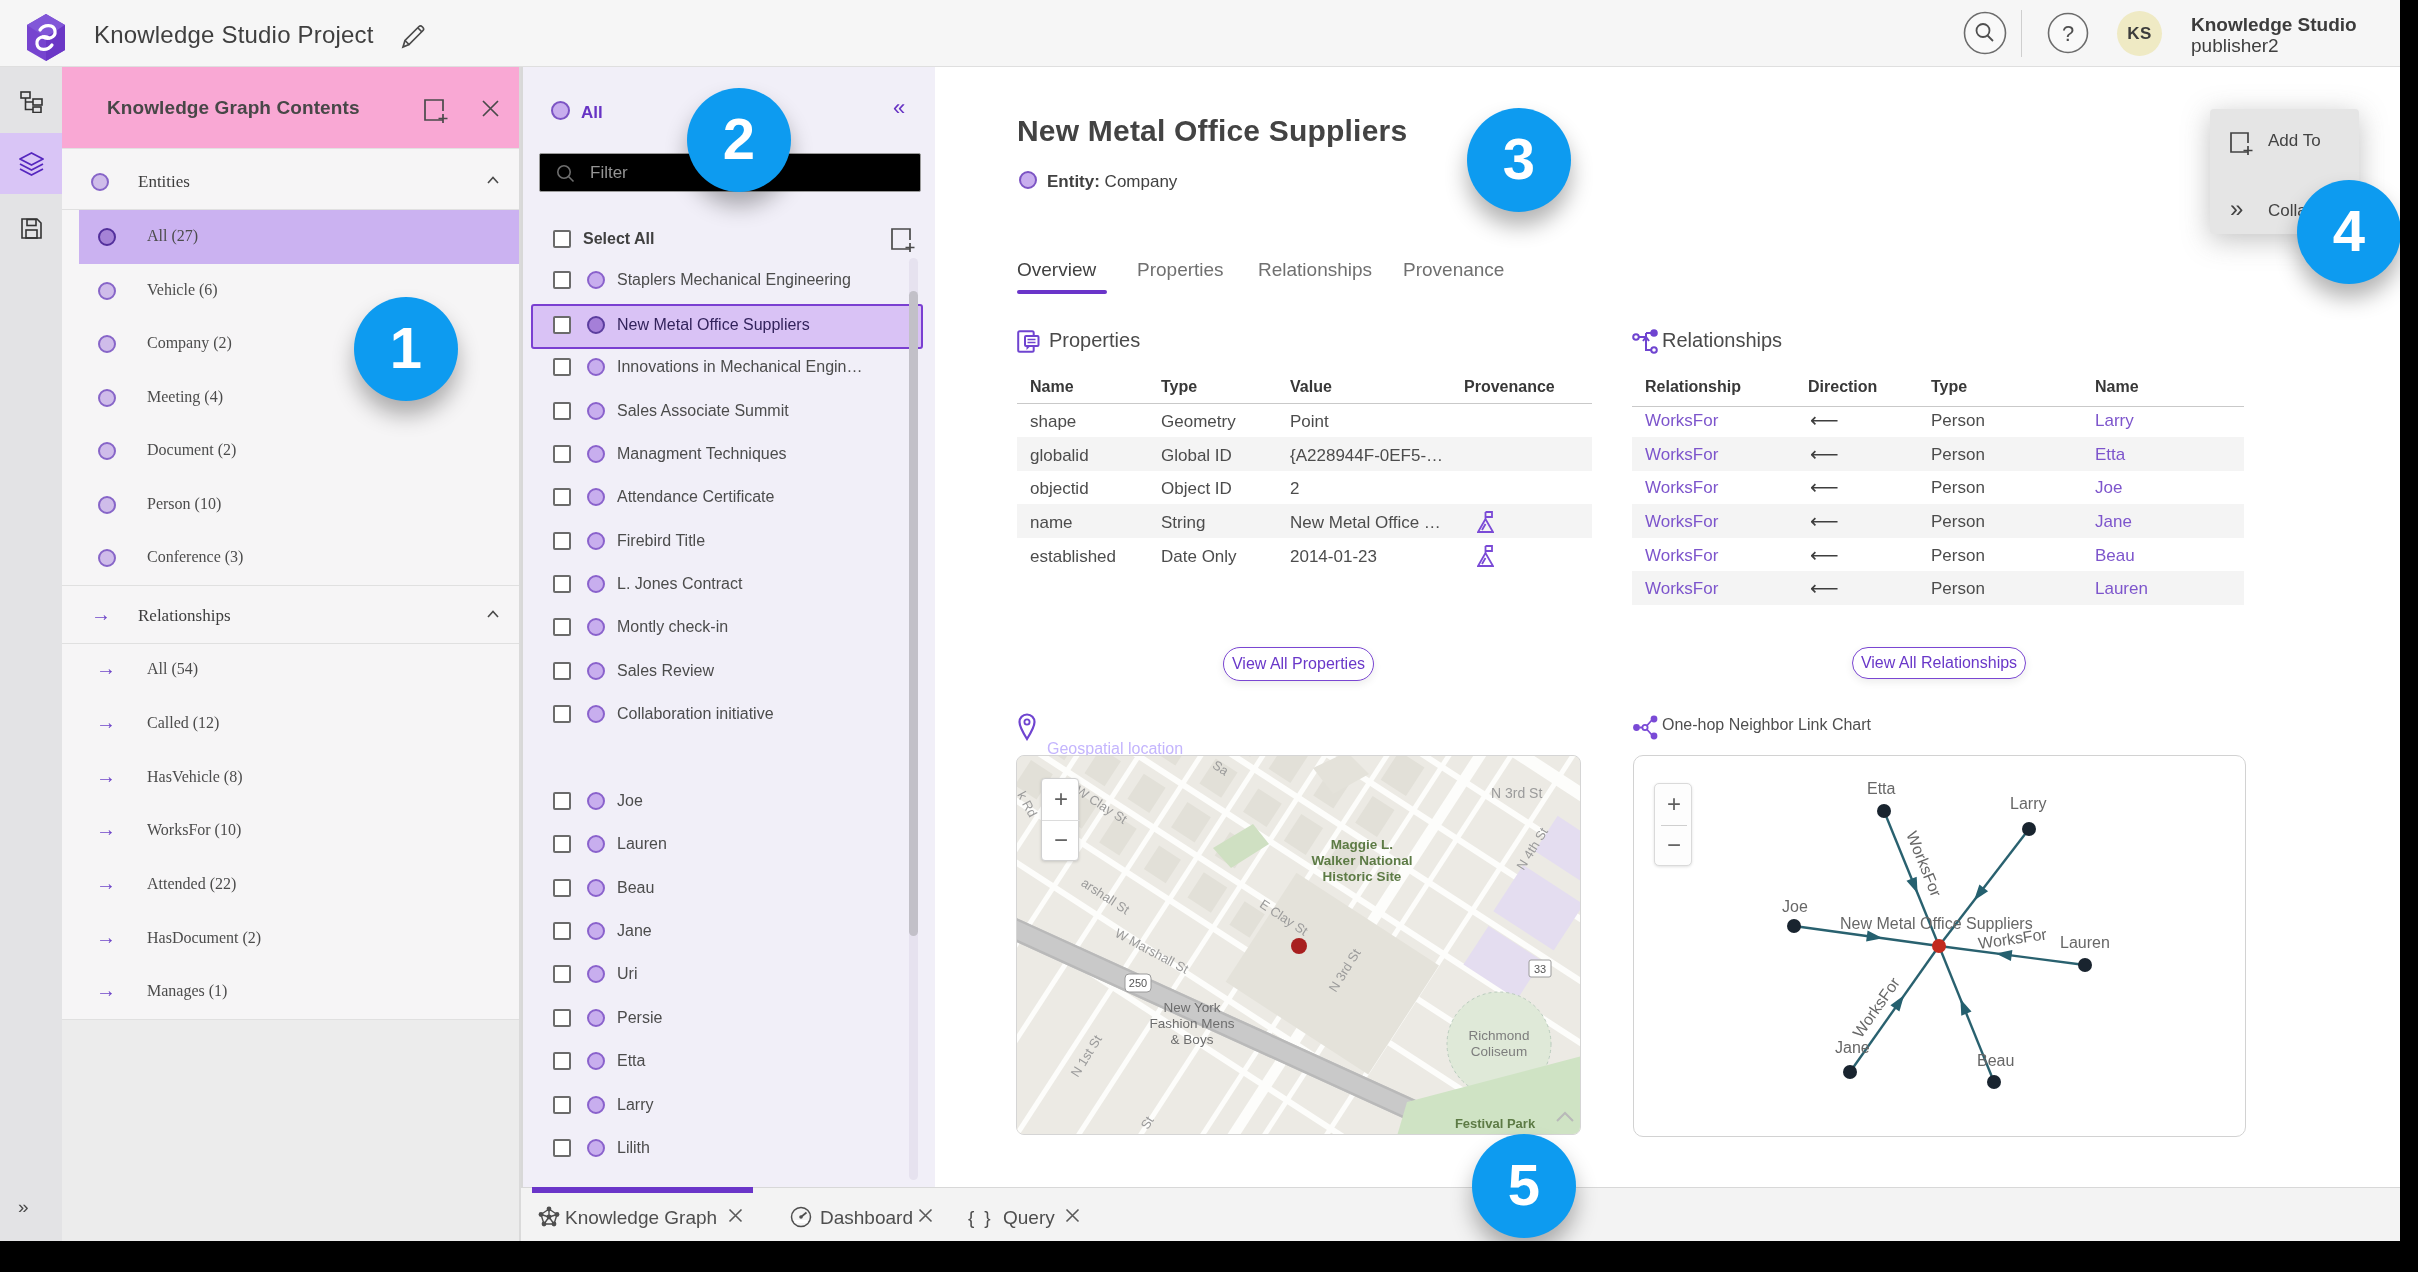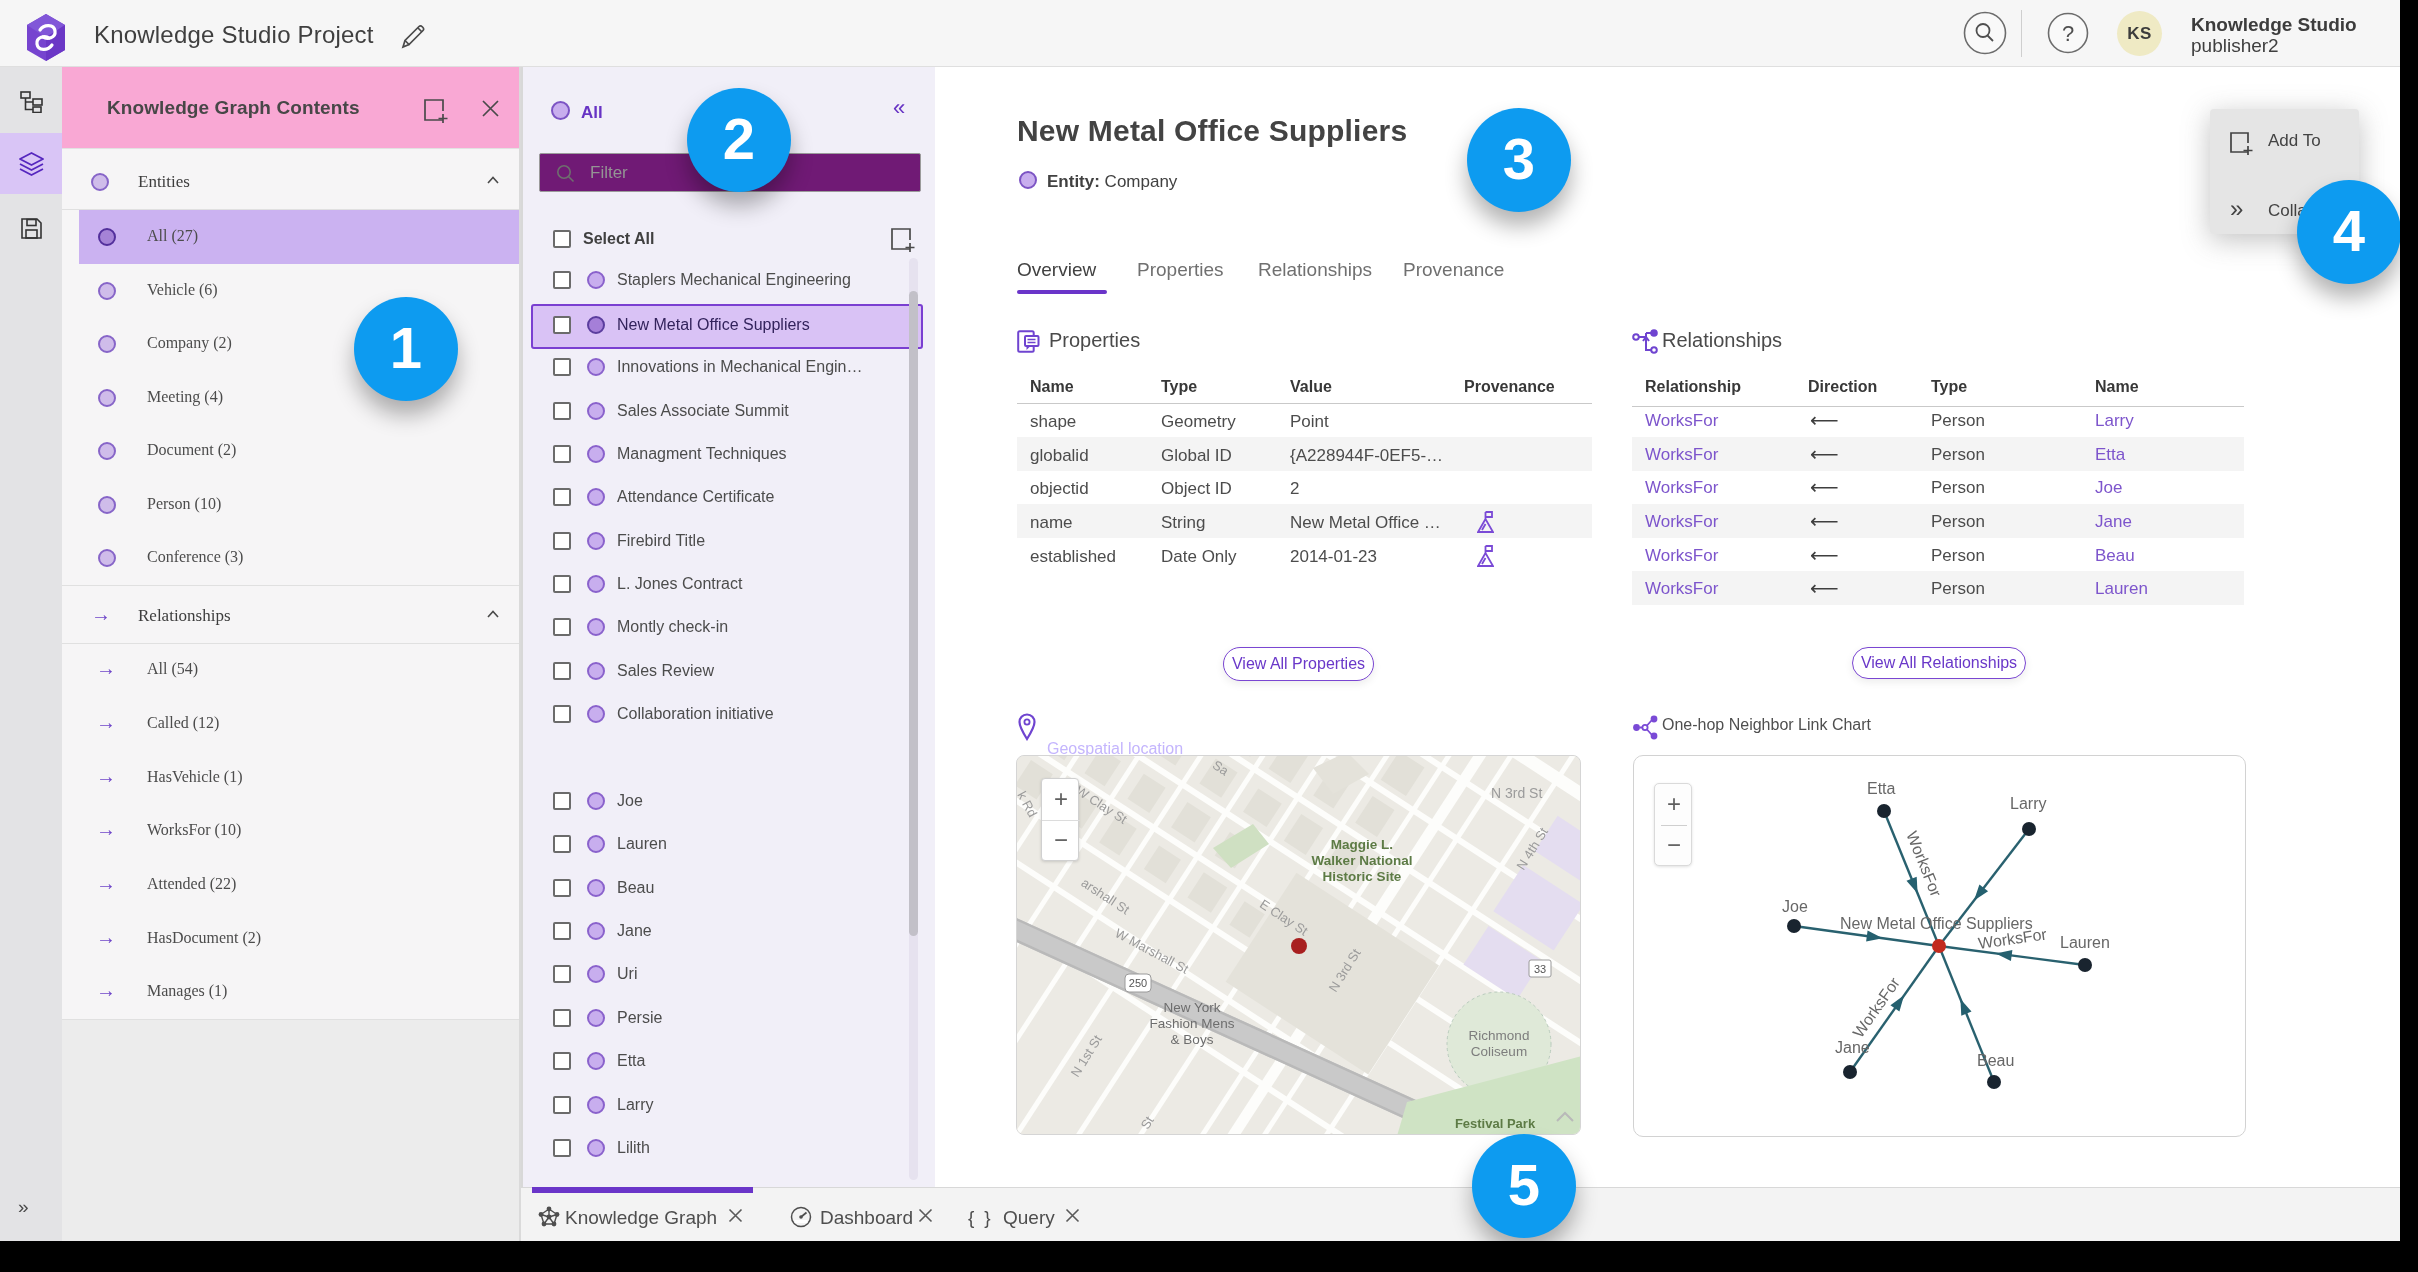--- a/index.html
+++ b/index.html
@@ -26,21 +26,21 @@
   .p1row.hdr .arr { left:29px; }
   .chev { position:absolute; right:20px; top:21px; width:12px; height:8px; }
   .p1sel { background:linear-gradient(to right, rgba(0,0,0,0) 17px, #cbb2f1 17px); }
   .p1sel .circ { background:#a583d6; border-color:#53309c; }
   .p1divider { position:absolute; left:0; width:457px; border-top:1px solid #e0e0e0; }
   #p1bottom { position:absolute; left:0; top:952px; width:457px; height:222px; background:#ececec; border-top:1px solid #e0e0e0; }
   
   #panel2 { position:absolute; top:67px; left:521px; width:414px; height:1121px; background:#f1eff8; border-left:2px solid #d8d8d8; }
   #p2allrow { position:absolute; top:28px; left:28px; font-size:17px; font-weight:bold; color:#6733c4; }
   .p2circ { width:19px; height:19px; border-radius:50%; background:#c8aeee; border:2px solid #7c54c4; display:inline-block; }
-  #p2filter { position:absolute; top:86px; left:16px; width:382px; height:39px; background:#701a75; border:1px solid #9b9b9b; border-radius:2px; }
+  #p2filter { position:absolute; top:86px; left:16px; width:382px; height:39px; background:#000000; border:1px solid #9b9b9b; border-radius:2px; }
   #p2filter .ph { position:absolute; left:50px; top:9px; font-size:17px; color:#949494; }
   .p2row { position:absolute; left:0; width:352px; height:43px; font-size:16px; color:#4c4c4c; }
   .p2row .cb { position:absolute; left:30px; top:13px; width:18px; height:18px; background:#fff; border:2px solid #6b6b6b; border-radius:2px; }
   .p2row .circ { position:absolute; left:64px; top:13px; width:18px; height:18px; border-radius:50%; background:#c8aeee; border:2px solid #8a62cc; }
   .p2row .lbl { position:absolute; left:94px; top:13px; white-space:nowrap; }
   #p2sel { position:absolute; left:8px; top:237px; width:392px; height:45px; background:#d9c2f5; border:2px solid #7a3fd1; border-radius:3px; }
   #p2scroll { position:absolute; left:386px; top:191px; width:9px; height:922px; background:#e6e2ef; border-radius:5px; }
   #p2thumb { position:absolute; left:386px; top:224px; width:9px; height:645px; background:#c2c0c8; border-radius:5px; }
   
   #main { position:absolute; top:67px; left:935px; width:1465px; height:1121px; background:#fff; }
@@ -183,21 +183,21 @@
     <div class="p1row" style="top:576px">
         <div class="arr">→</div>
         <div class="lbl">All (54)</div>
       </div>
     <div class="p1row" style="top:630px">
         <div class="arr">→</div>
         <div class="lbl">Called (12)</div>
       </div>
     <div class="p1row" style="top:684px">
         <div class="arr">→</div>
-        <div class="lbl">HasVehicle (1)</div>
+        <div class="lbl">HasVehicle (8)</div>
       </div>
     <div class="p1row" style="top:737px">
         <div class="arr">→</div>
         <div class="lbl">WorksFor (10)</div>
       </div>
     <div class="p1row" style="top:791px">
         <div class="arr">→</div>
         <div class="lbl">Attended (22)</div>
       </div>
     <div class="p1row" style="top:845px">

